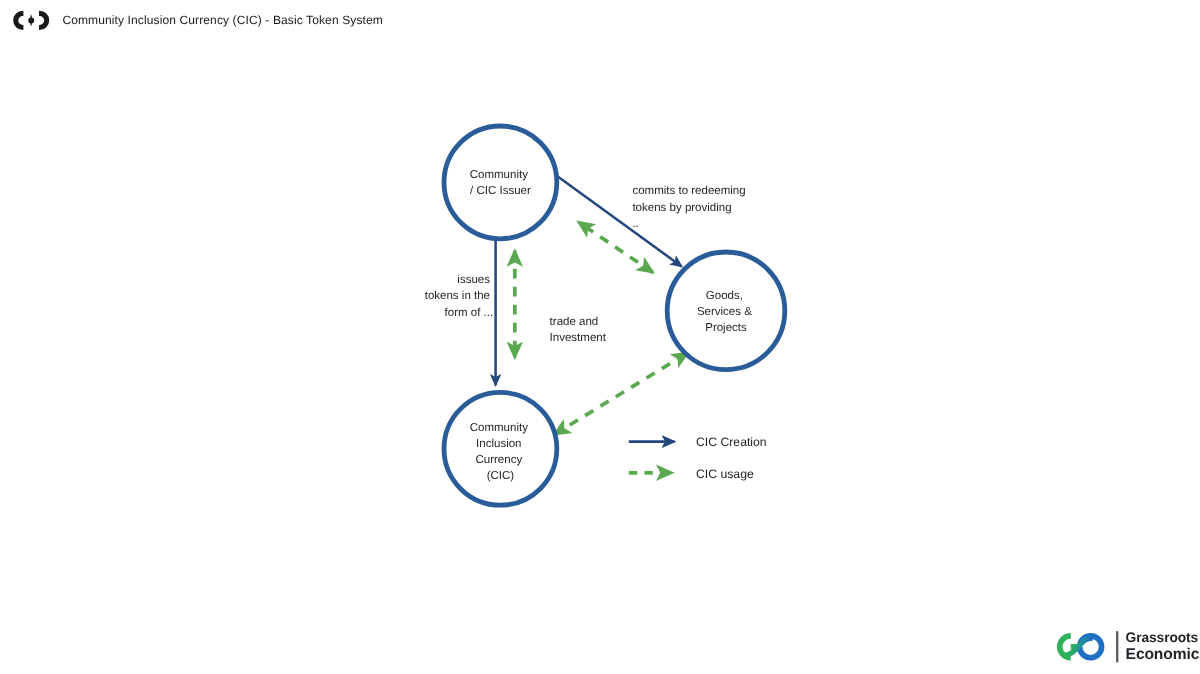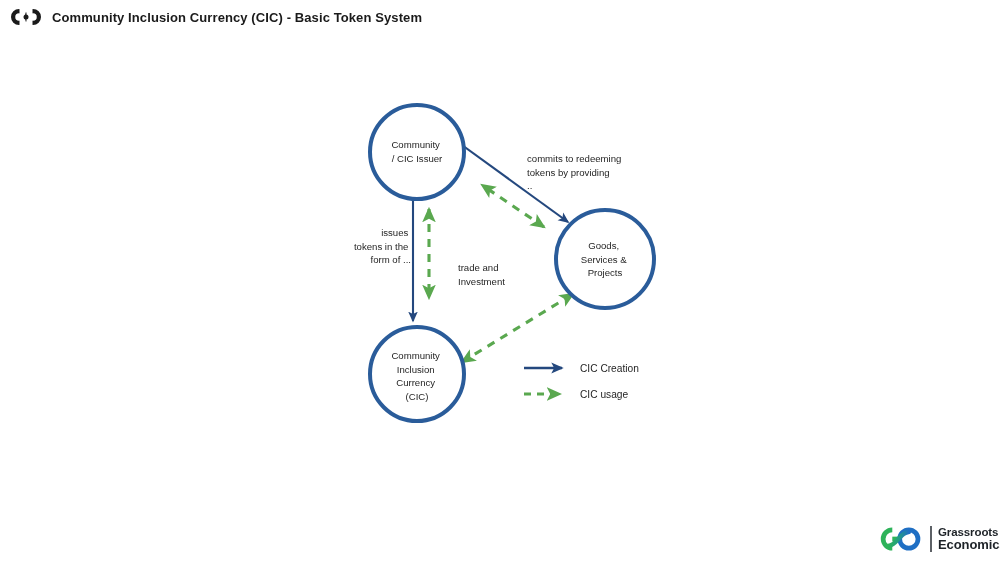--- a/index.html
+++ b/index.html
@@ -27,22 +27,22 @@
     align-items: center;
     padding-left: 8px;
   }
   .header-logo {
     width: 36px;
     height: 22px;
     flex: 0 0 auto;
     margin-right: 8px;
   }
   .header-title {
-    font-size: 13px;
-    font-weight: bold;
+    font-size: 10px;
+    font-weight: normal;
     color: #1a1a1a;
     letter-spacing: 0.1px;
     white-space: nowrap;
   }
 
   
   .diagram {
     position: absolute;
     top: 0; left: 0;
     width: 1000px;

